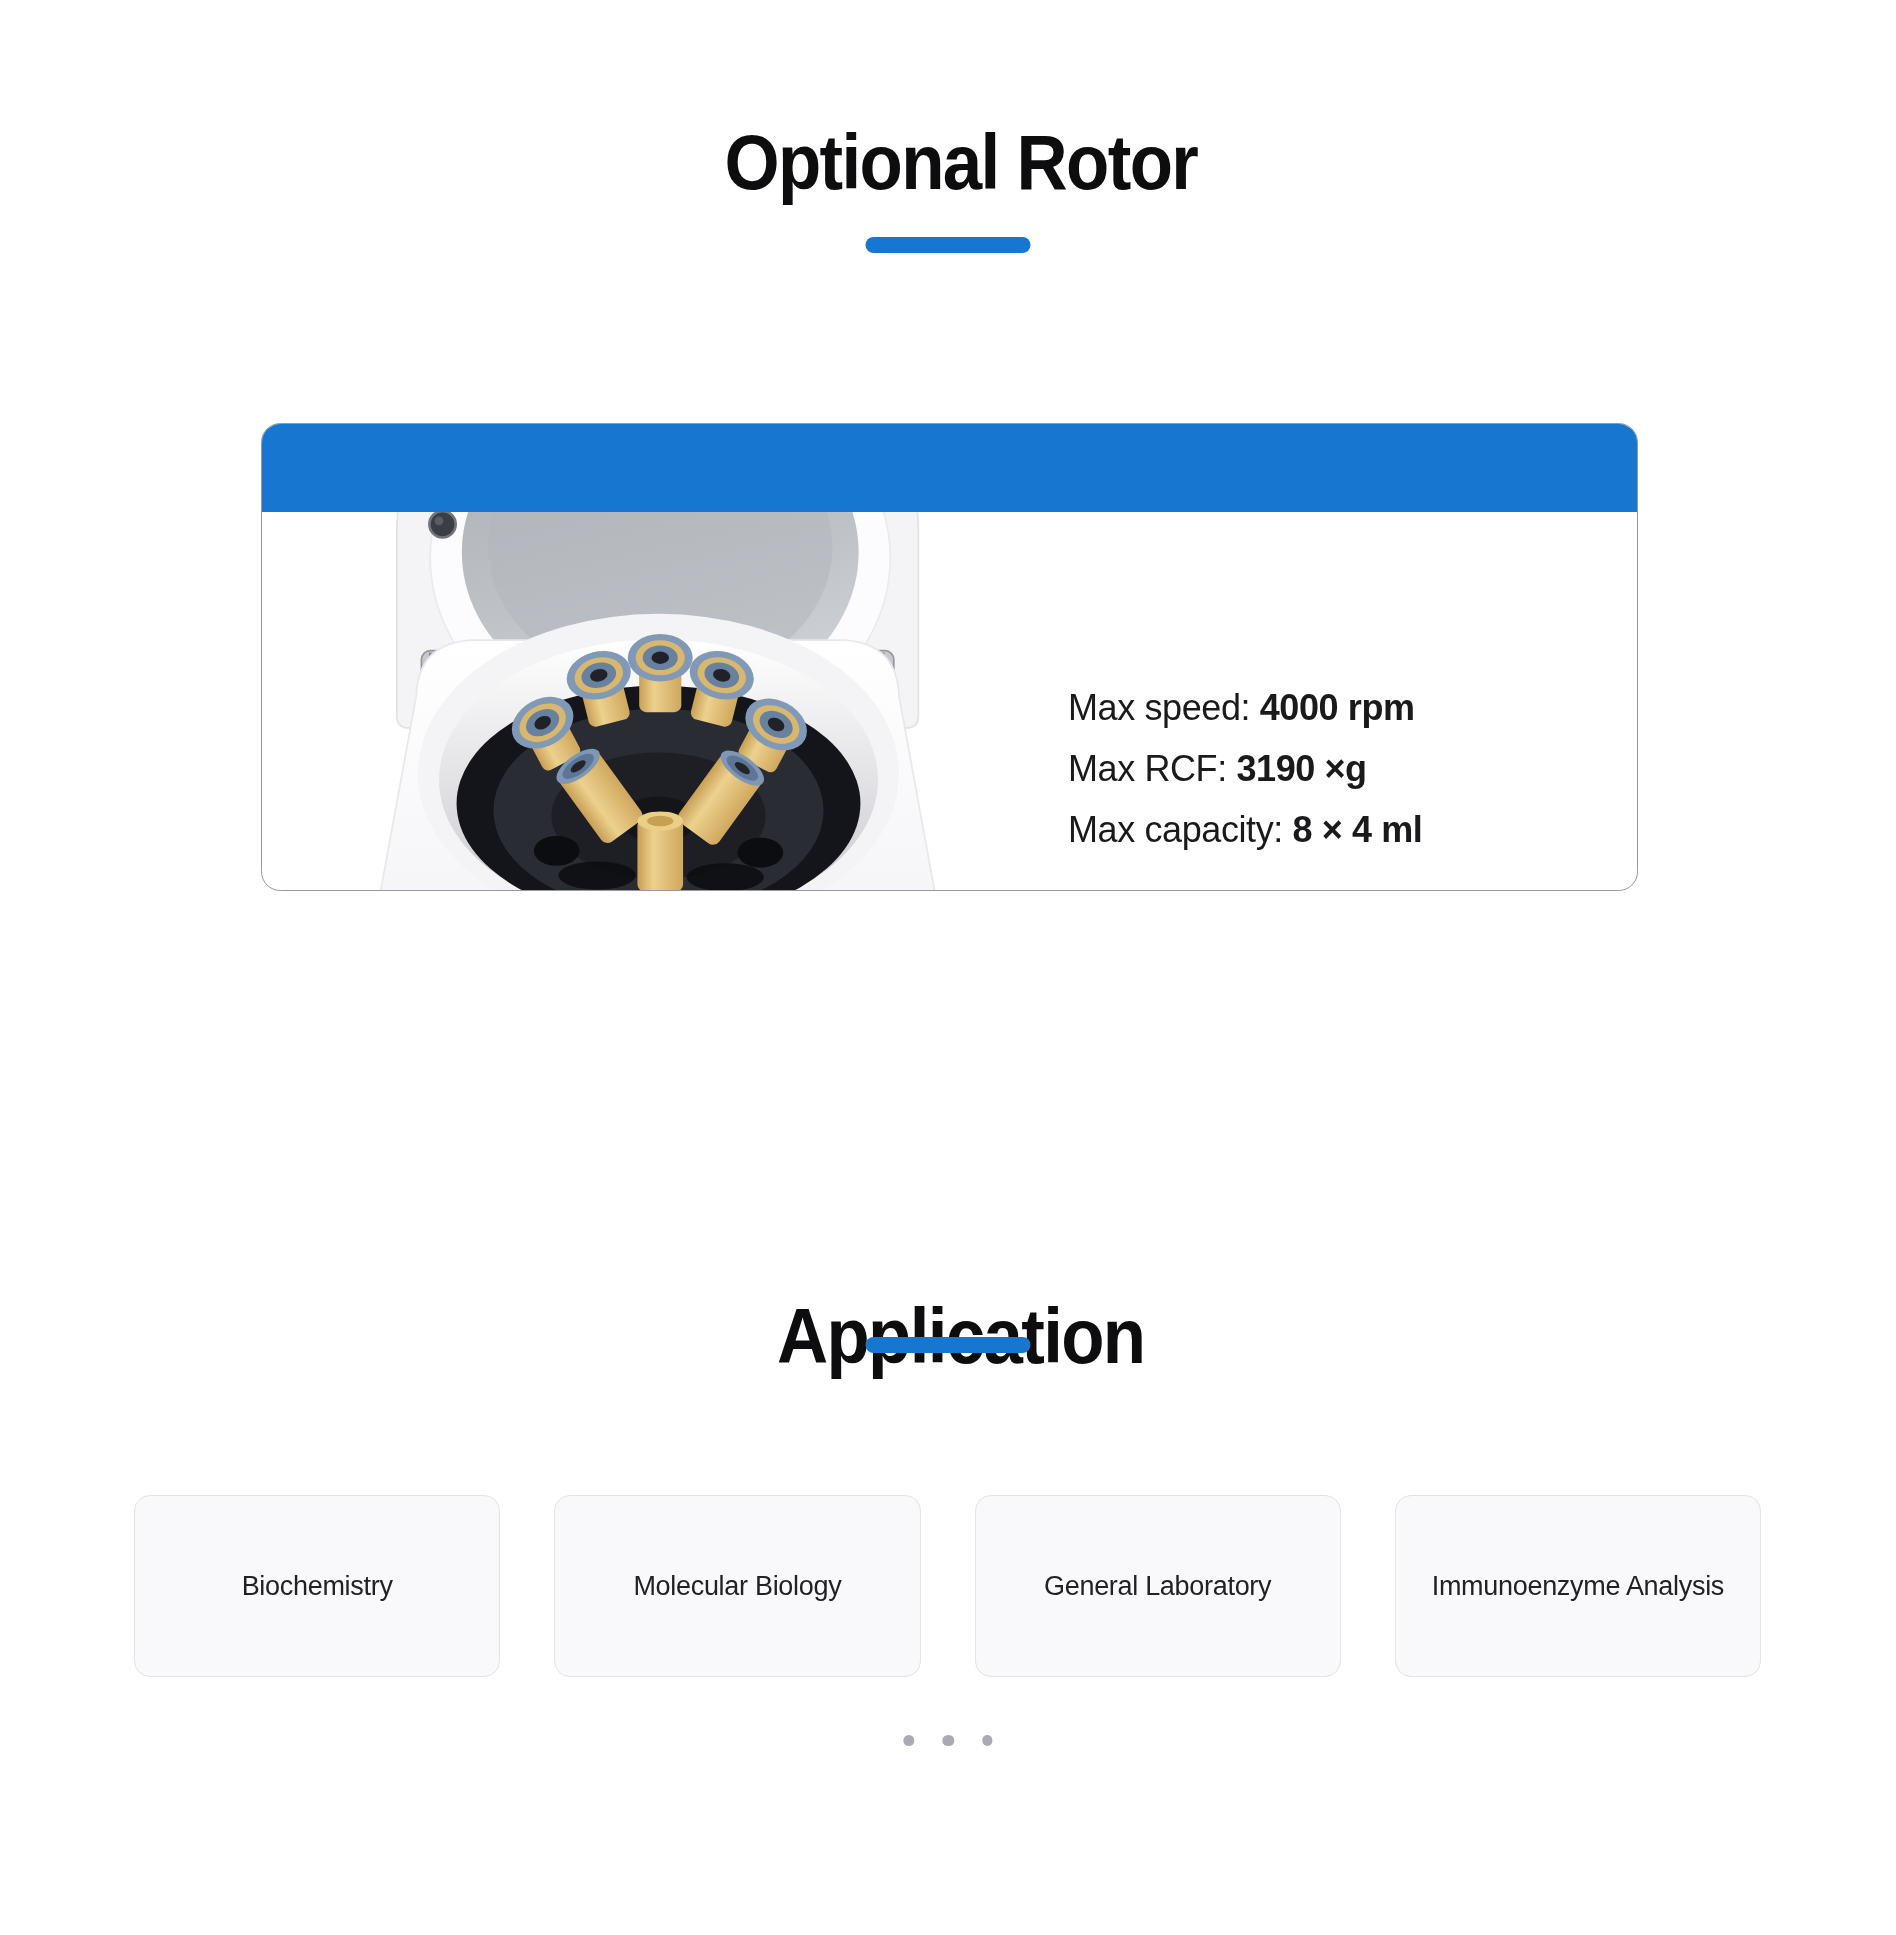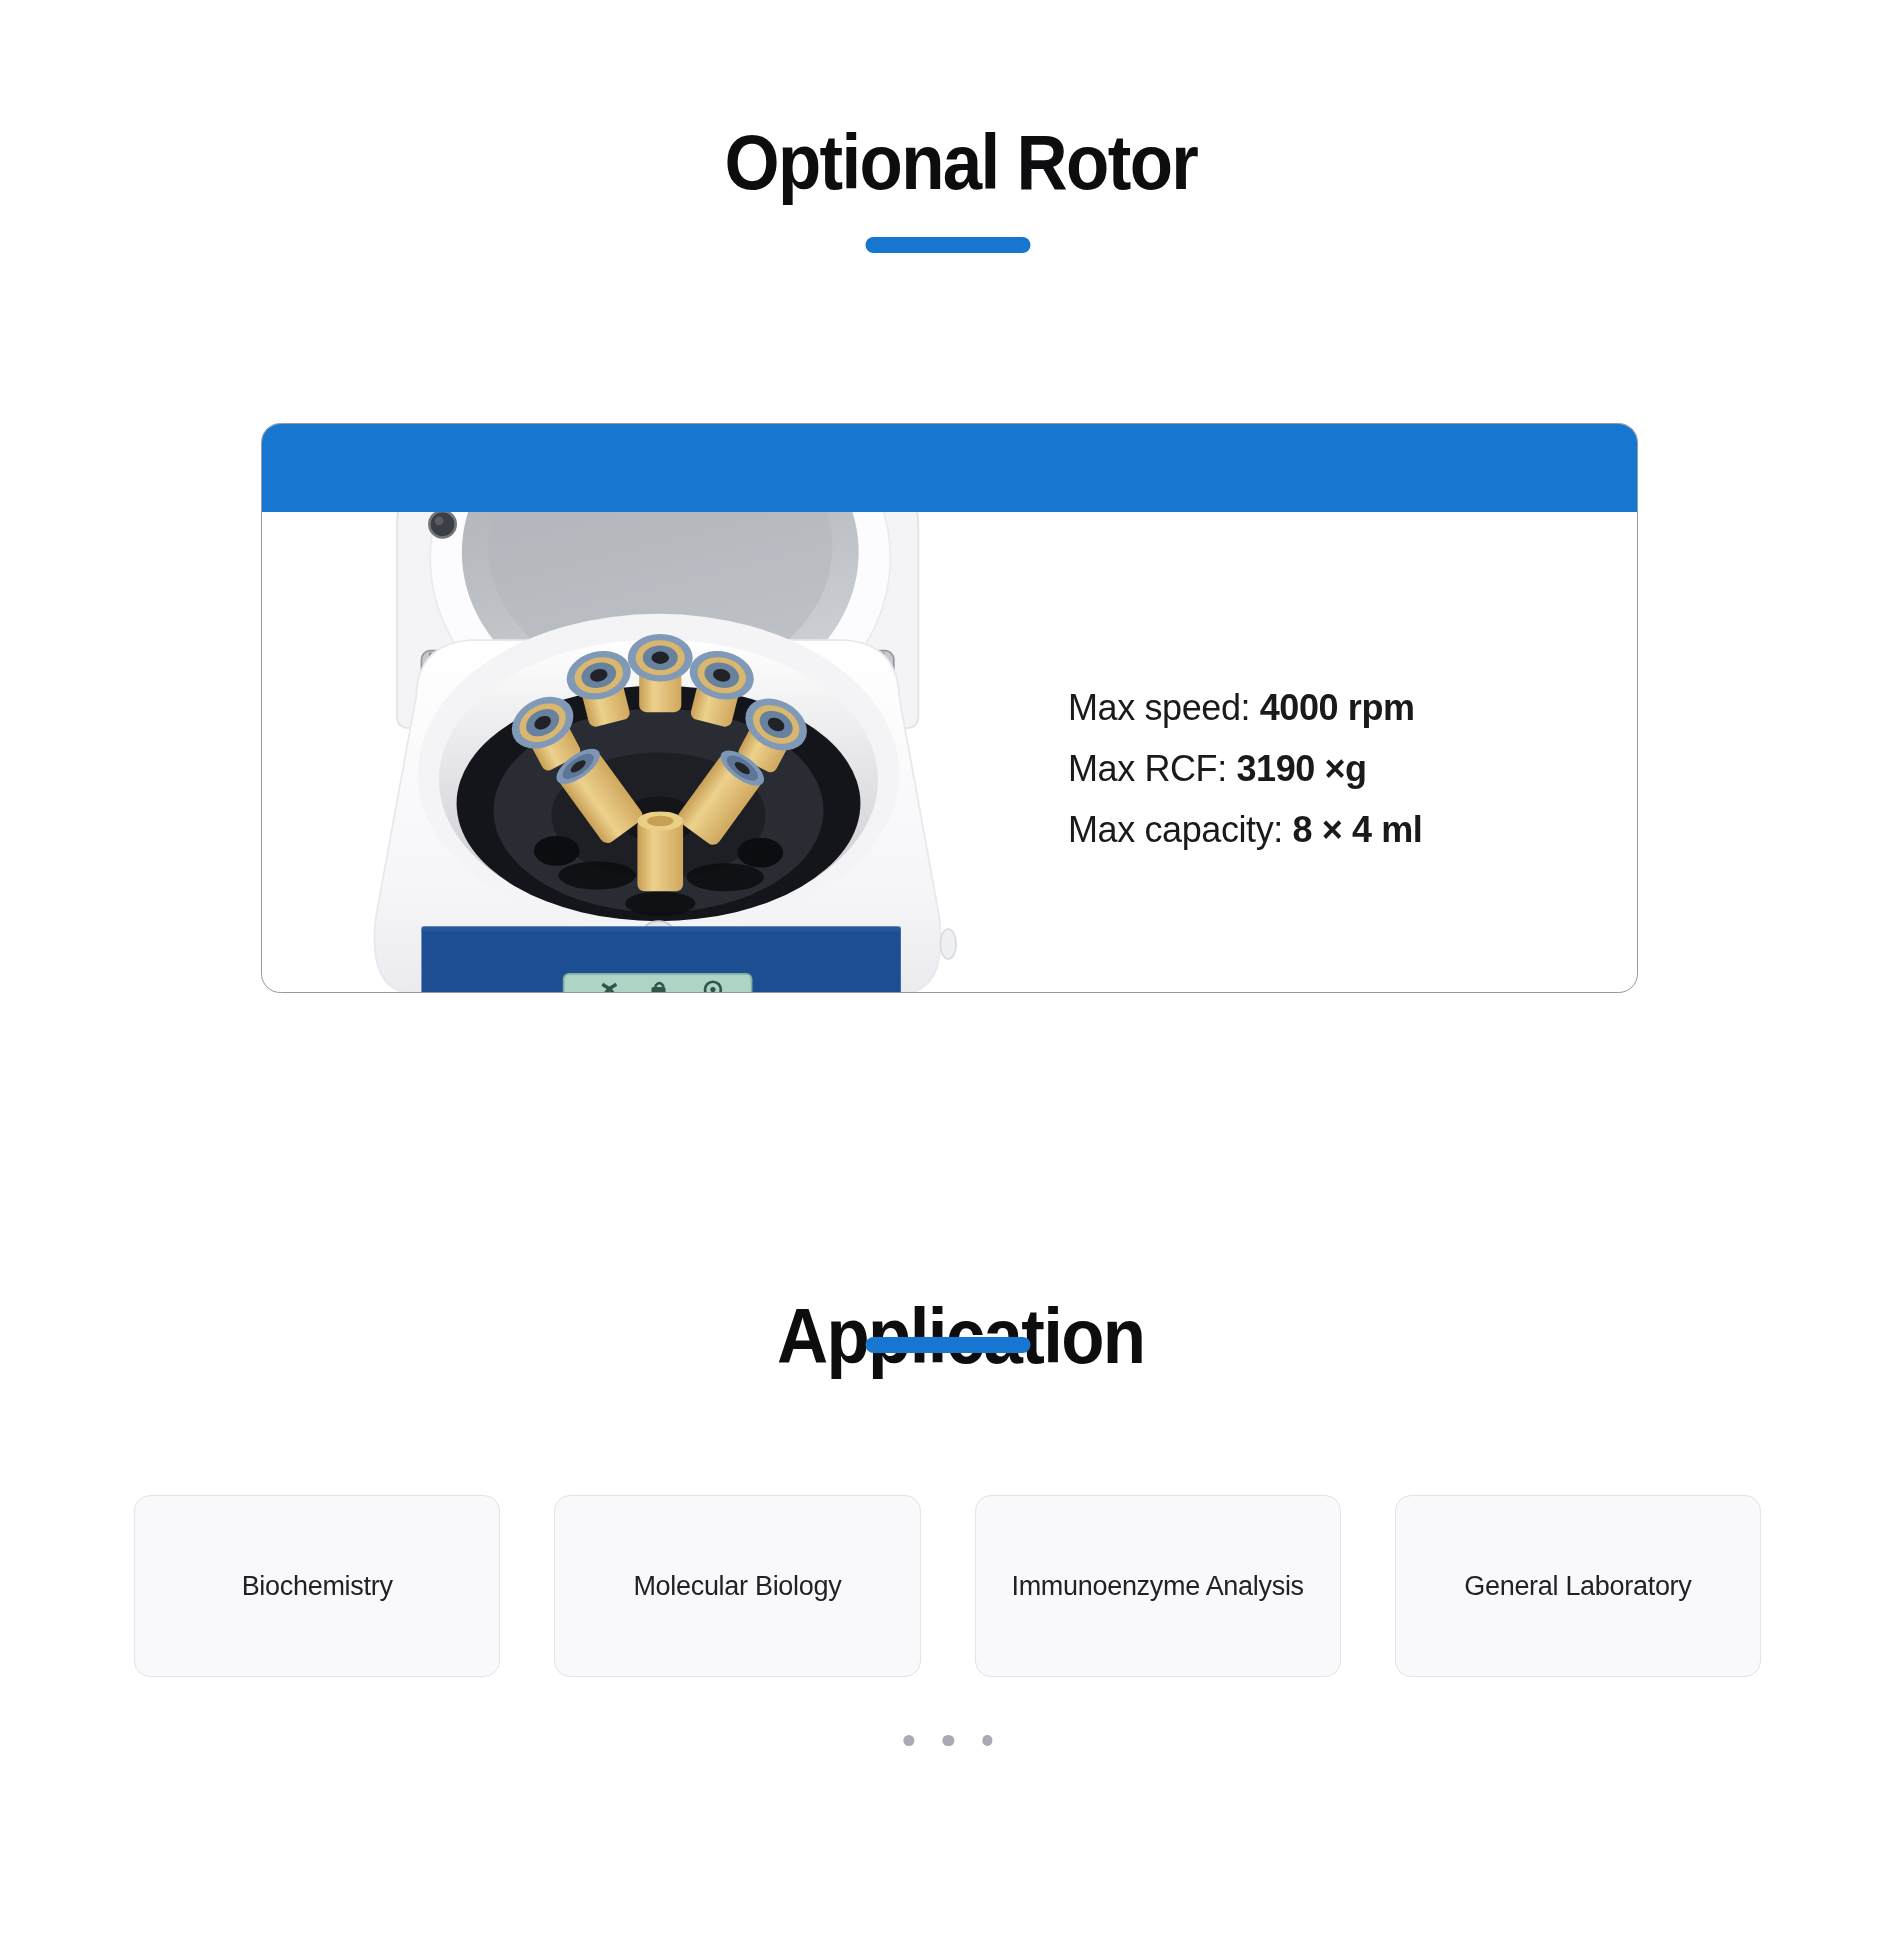--- a/index.html
+++ b/index.html
@@ -22,21 +22,21 @@
     position:absolute;left:0;width:100%;margin:13px;text-align:center;
     font-size:77px;line-height:1;font-weight:700;color:var(--heading);letter-spacing:-1.8px;
   }
   .condense{display:inline-block;transform:scaleX(0.92);transform-origin:50% 50%;}
   .pill{
     position:absolute;left:50%;transform:translateX(-50%);
     width:165px;height:16px;border-radius:8px;background:var(--accent);
   }
   
   .rotor-card{
-    position:absolute;left:261px;top:423px;width:1377px;height:570px;box-sizing:border-box;
+    position:absolute;left:261px;top:423px;width:1377px;height:468px;box-sizing:border-box;
     background:#ffffff;border:1.8px solid var(--card-border);border-radius:19.3px;overflow:hidden;
   }
   .rotor-card-header{height:88px;background:var(--accent);}
   .machine{position:absolute;left:75px;top:88px;width:643px;height:482px;}
   .specs{position:absolute;left:806px;top:253px;color:var(--body-text);}
   .specs p{margin:0;font-size:36px;line-height:61px;letter-spacing:-0.4px;white-space:nowrap;}
   .specs b{font-weight:700;}
   
   .apps{
     position:absolute;left:134px;top:1495px;width:1627px;height:182px;
@@ -228,24 +228,24 @@
     <div class="pill" style="top:1337px;"></div>
 
     <div class="apps">
       <div class="app-card">
           <span>Biochemistry</span>
         </div>
       <div class="app-card">
           <span>Molecular Biology</span>
         </div>
       <div class="app-card">
+          <span>General Laboratory</span>
+        </div>
+      <div class="app-card">
           <span>Immunoenzyme Analysis</span>
-        </div>
-      <div class="app-card">
-          <span>General Laboratory</span>
         </div>
     </div>
 
     <div class="dots">
       <span class="dot"></span>
       <span class="dot"></span>
       <span class="dot"></span>
     </div>
   </section>
 

